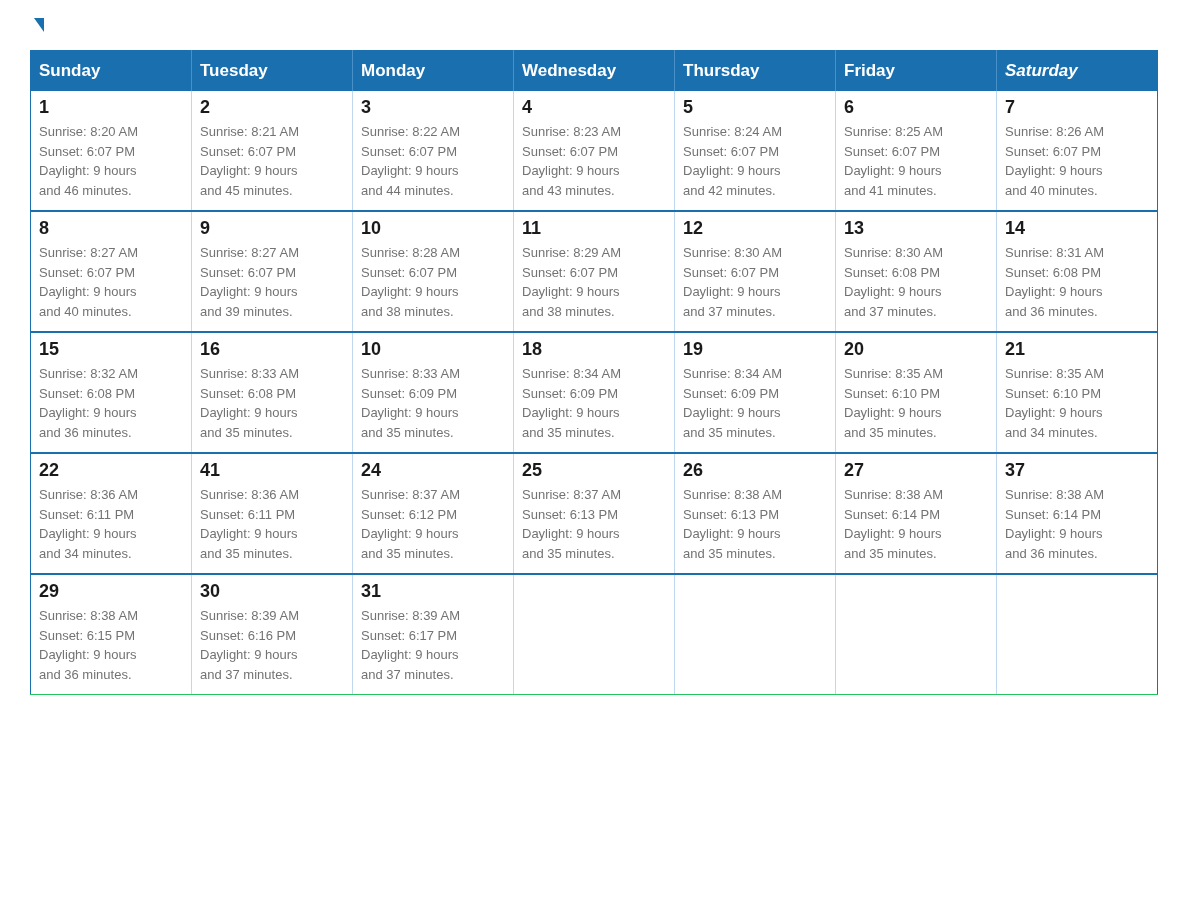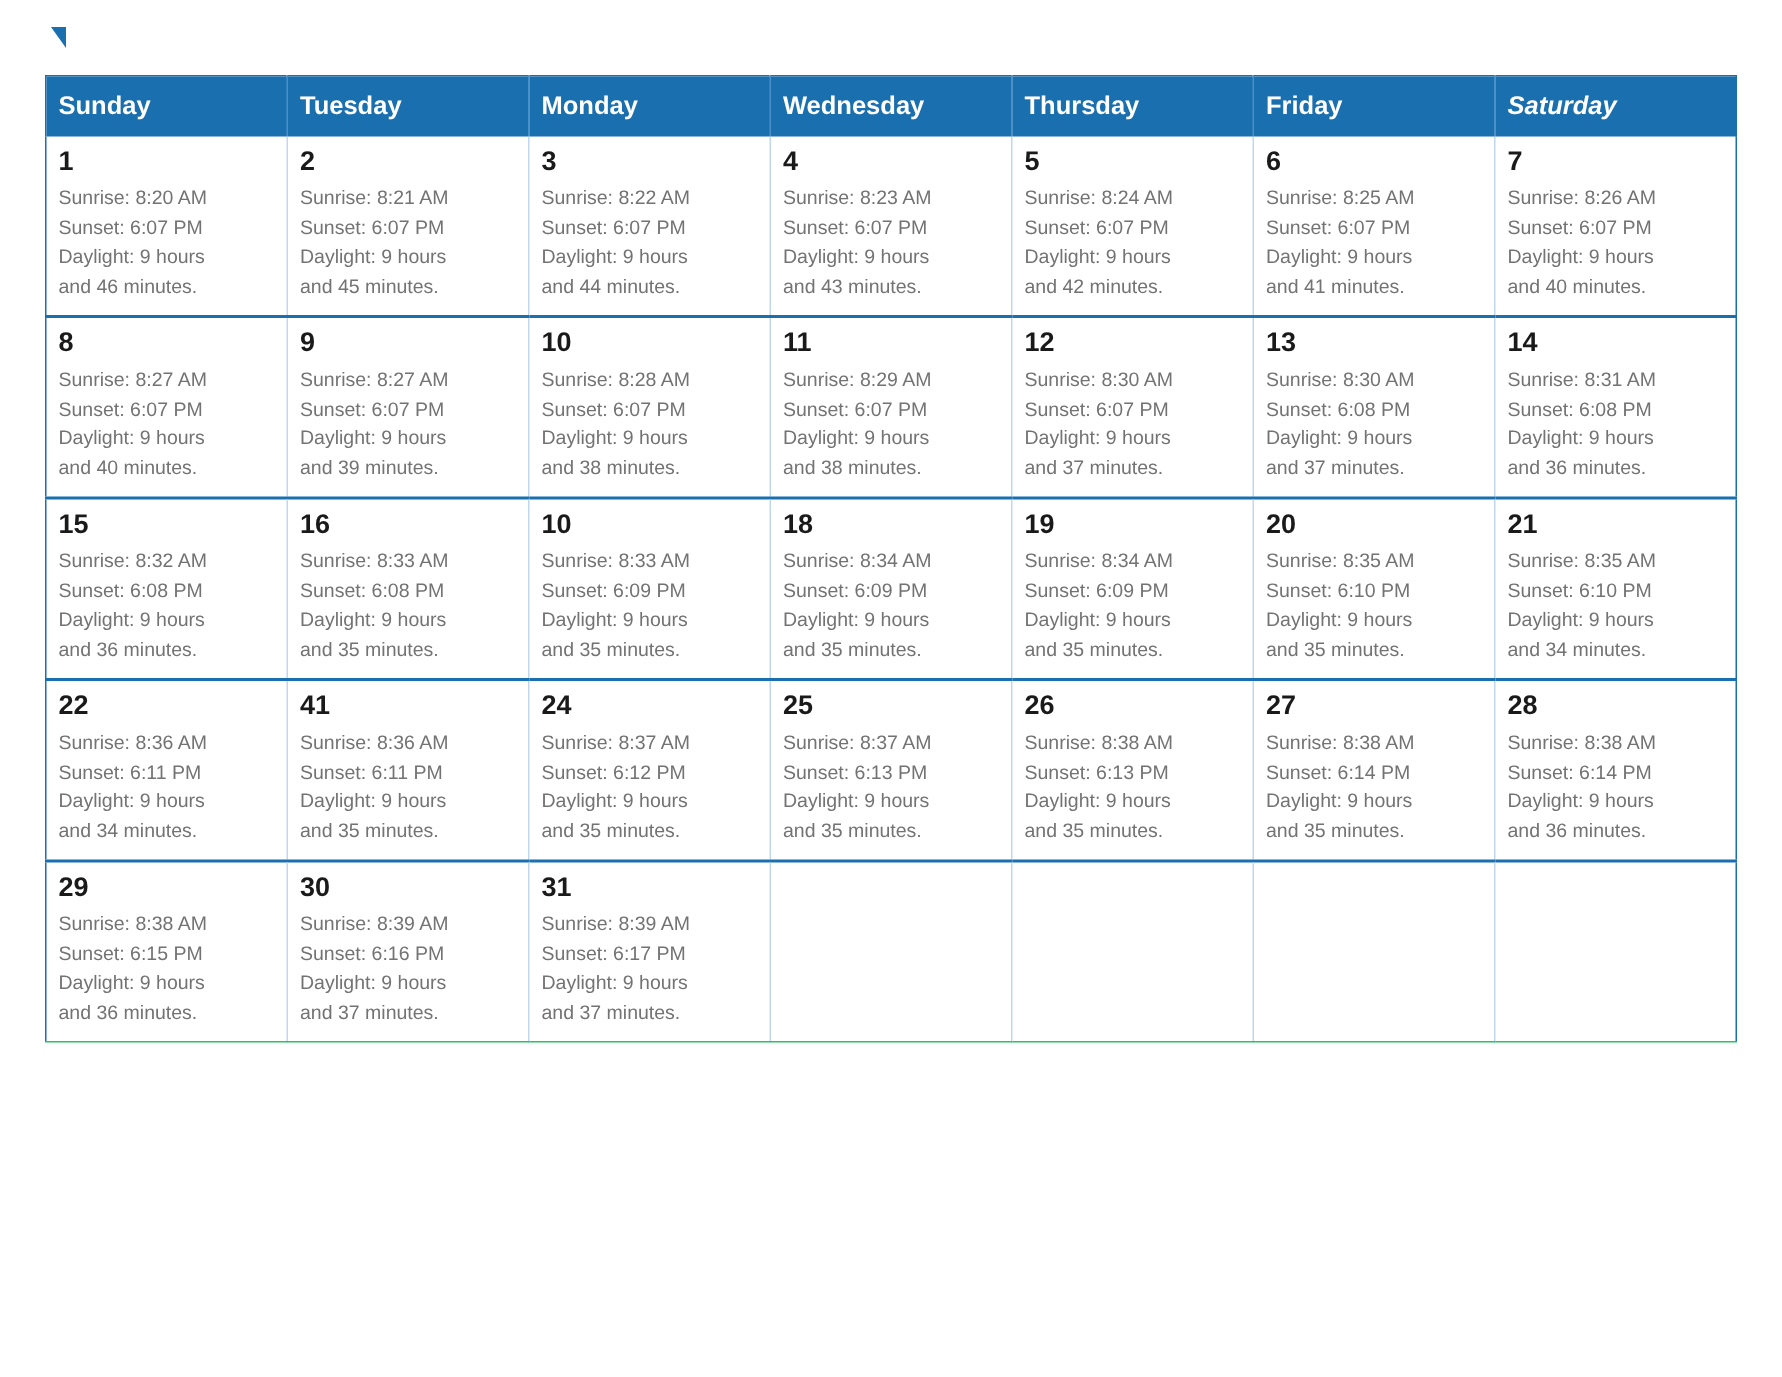--- a/index.html
+++ b/index.html
@@ -199,21 +199,21 @@
         <td><span class="day-number">41</span>
 <span class="day-info">Sunrise: 8:36 AM<br>Sunset: 6:11 PM<br>Daylight: 9 hours<br>and 35 minutes.</span></td>
         <td><span class="day-number">24</span>
 <span class="day-info">Sunrise: 8:37 AM<br>Sunset: 6:12 PM<br>Daylight: 9 hours<br>and 35 minutes.</span></td>
         <td><span class="day-number">25</span>
 <span class="day-info">Sunrise: 8:37 AM<br>Sunset: 6:13 PM<br>Daylight: 9 hours<br>and 35 minutes.</span></td>
         <td><span class="day-number">26</span>
 <span class="day-info">Sunrise: 8:38 AM<br>Sunset: 6:13 PM<br>Daylight: 9 hours<br>and 35 minutes.</span></td>
         <td><span class="day-number">27</span>
 <span class="day-info">Sunrise: 8:38 AM<br>Sunset: 6:14 PM<br>Daylight: 9 hours<br>and 35 minutes.</span></td>
-        <td><span class="day-number">28</span>
+        <td><span class="day-number">37</span>
 <span class="day-info">Sunrise: 8:38 AM<br>Sunset: 6:14 PM<br>Daylight: 9 hours<br>and 36 minutes.</span></td>
       </tr>
       <tr>
         <td><span class="day-number">29</span>
 <span class="day-info">Sunrise: 8:38 AM<br>Sunset: 6:15 PM<br>Daylight: 9 hours<br>and 36 minutes.</span></td>
         <td><span class="day-number">30</span>
 <span class="day-info">Sunrise: 8:39 AM<br>Sunset: 6:16 PM<br>Daylight: 9 hours<br>and 37 minutes.</span></td>
         <td><span class="day-number">31</span>
 <span class="day-info">Sunrise: 8:39 AM<br>Sunset: 6:17 PM<br>Daylight: 9 hours<br>and 37 minutes.</span></td>
         <td class="empty-cell"></td>

